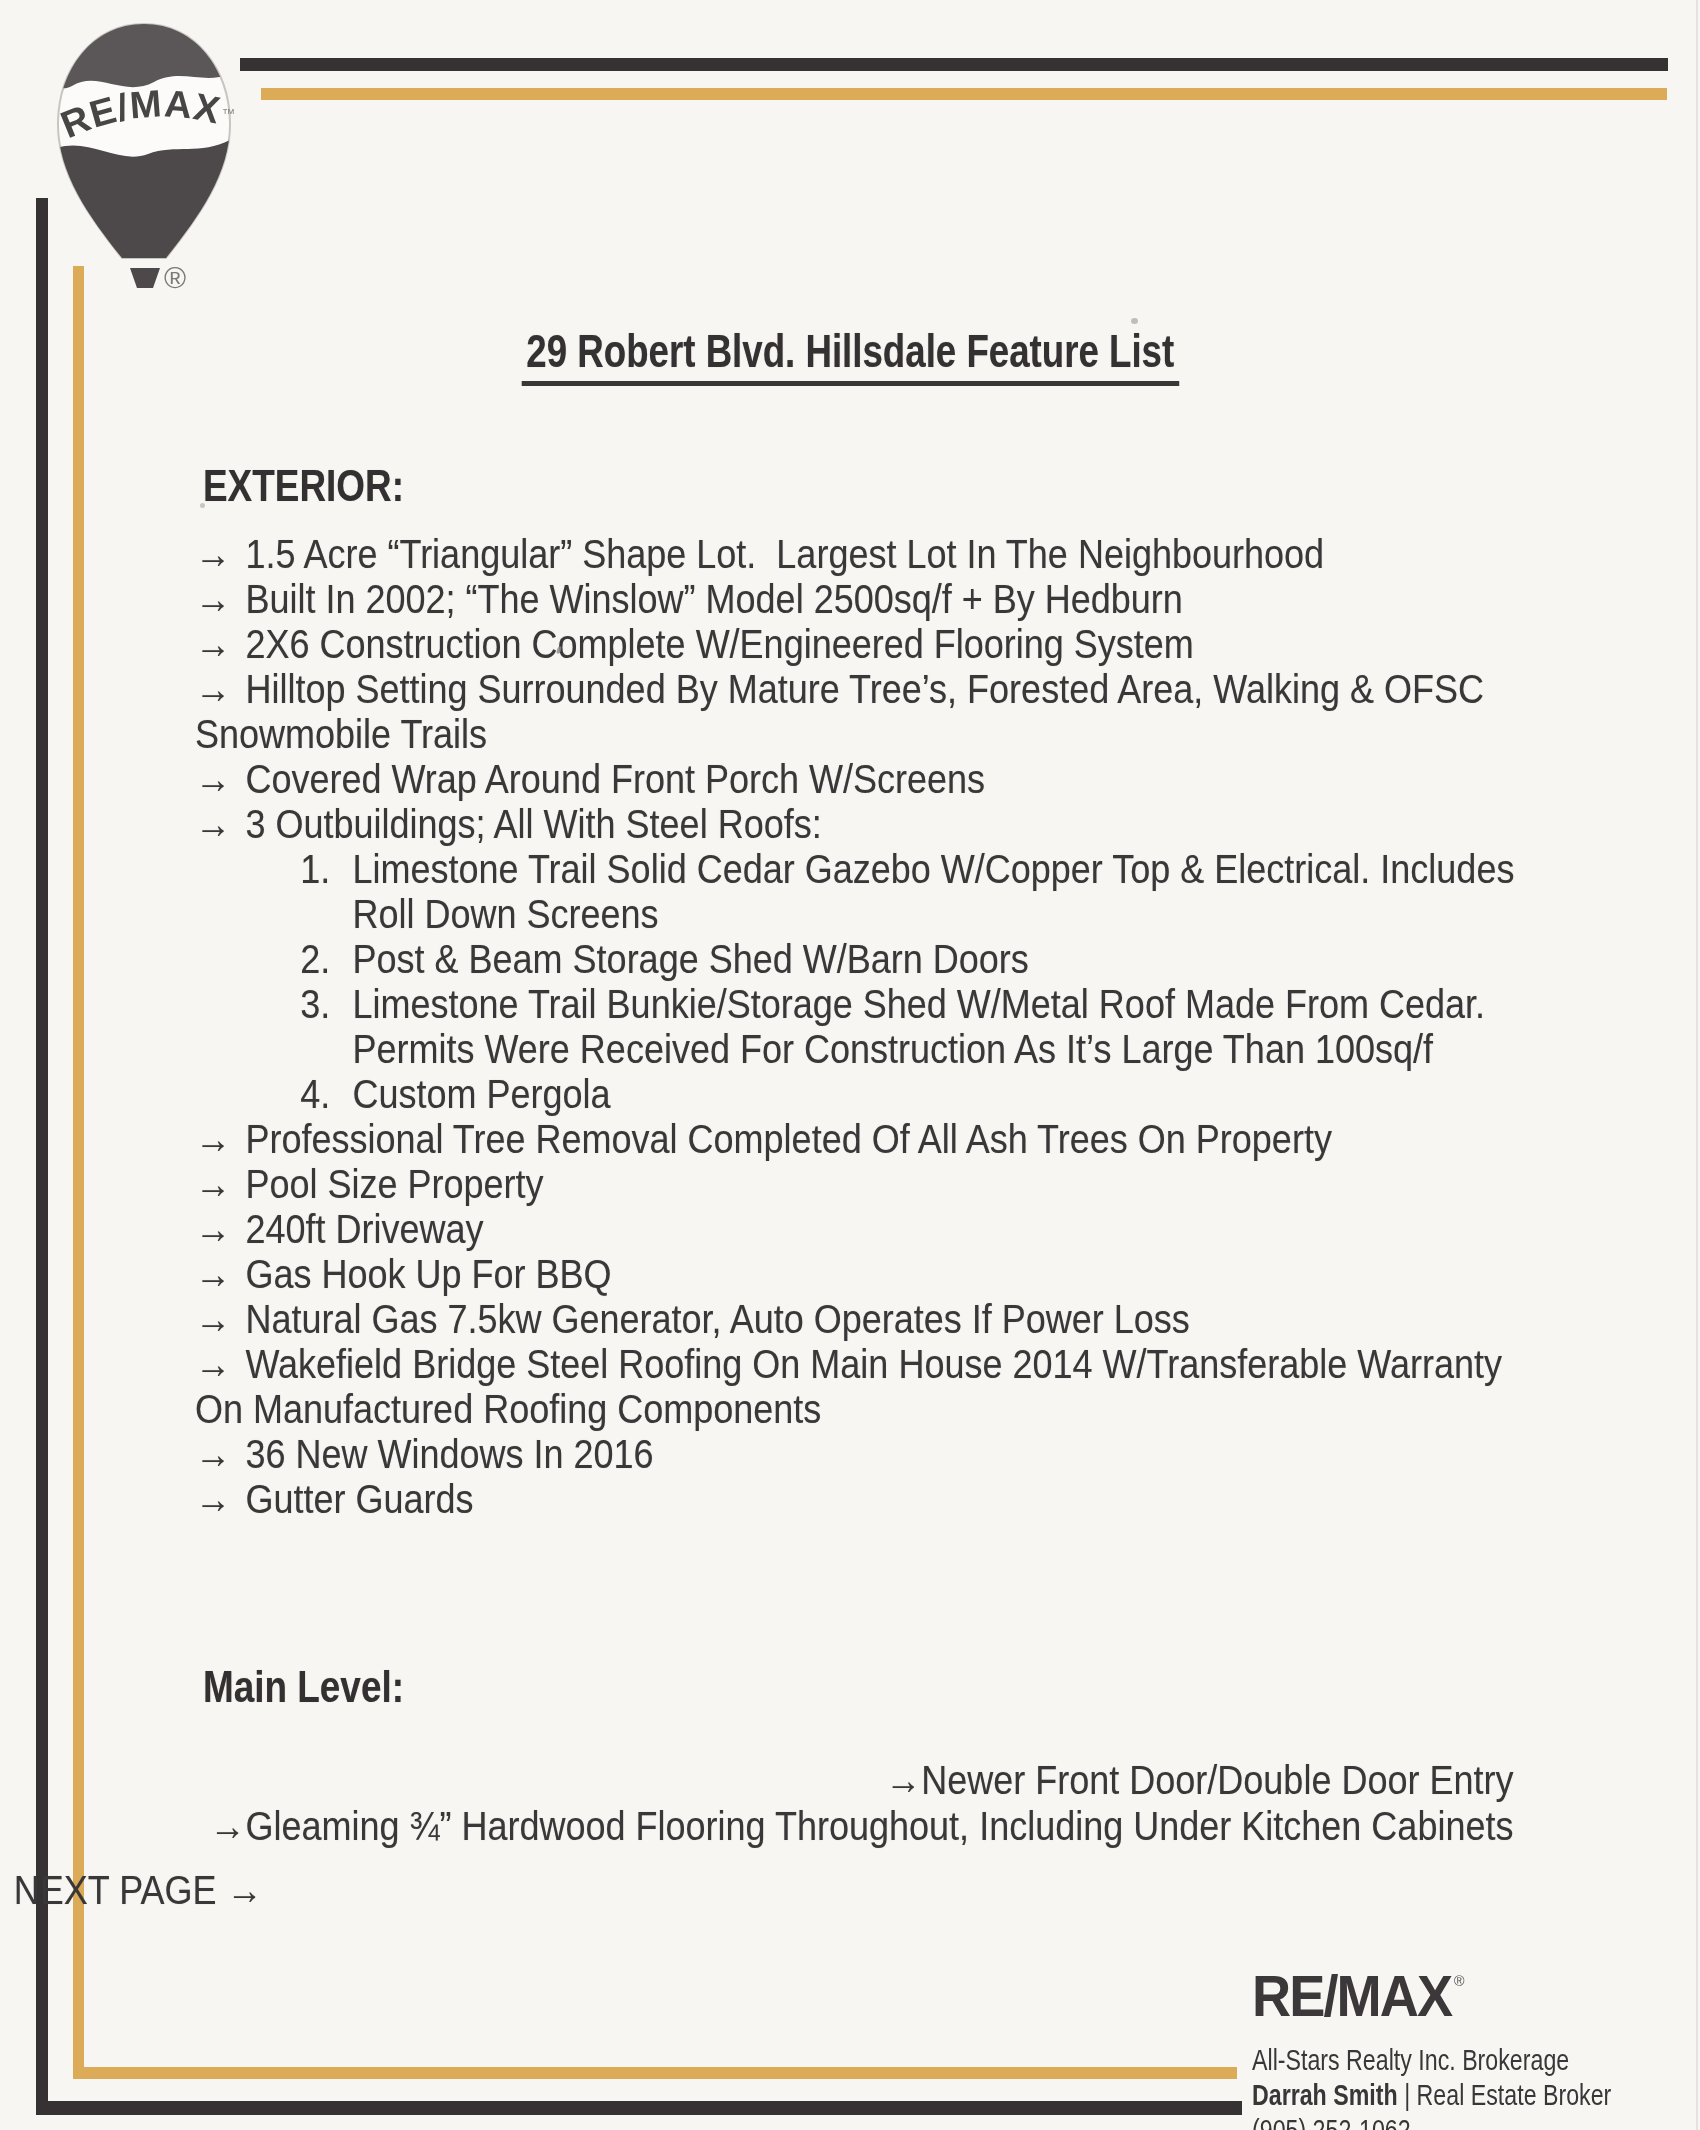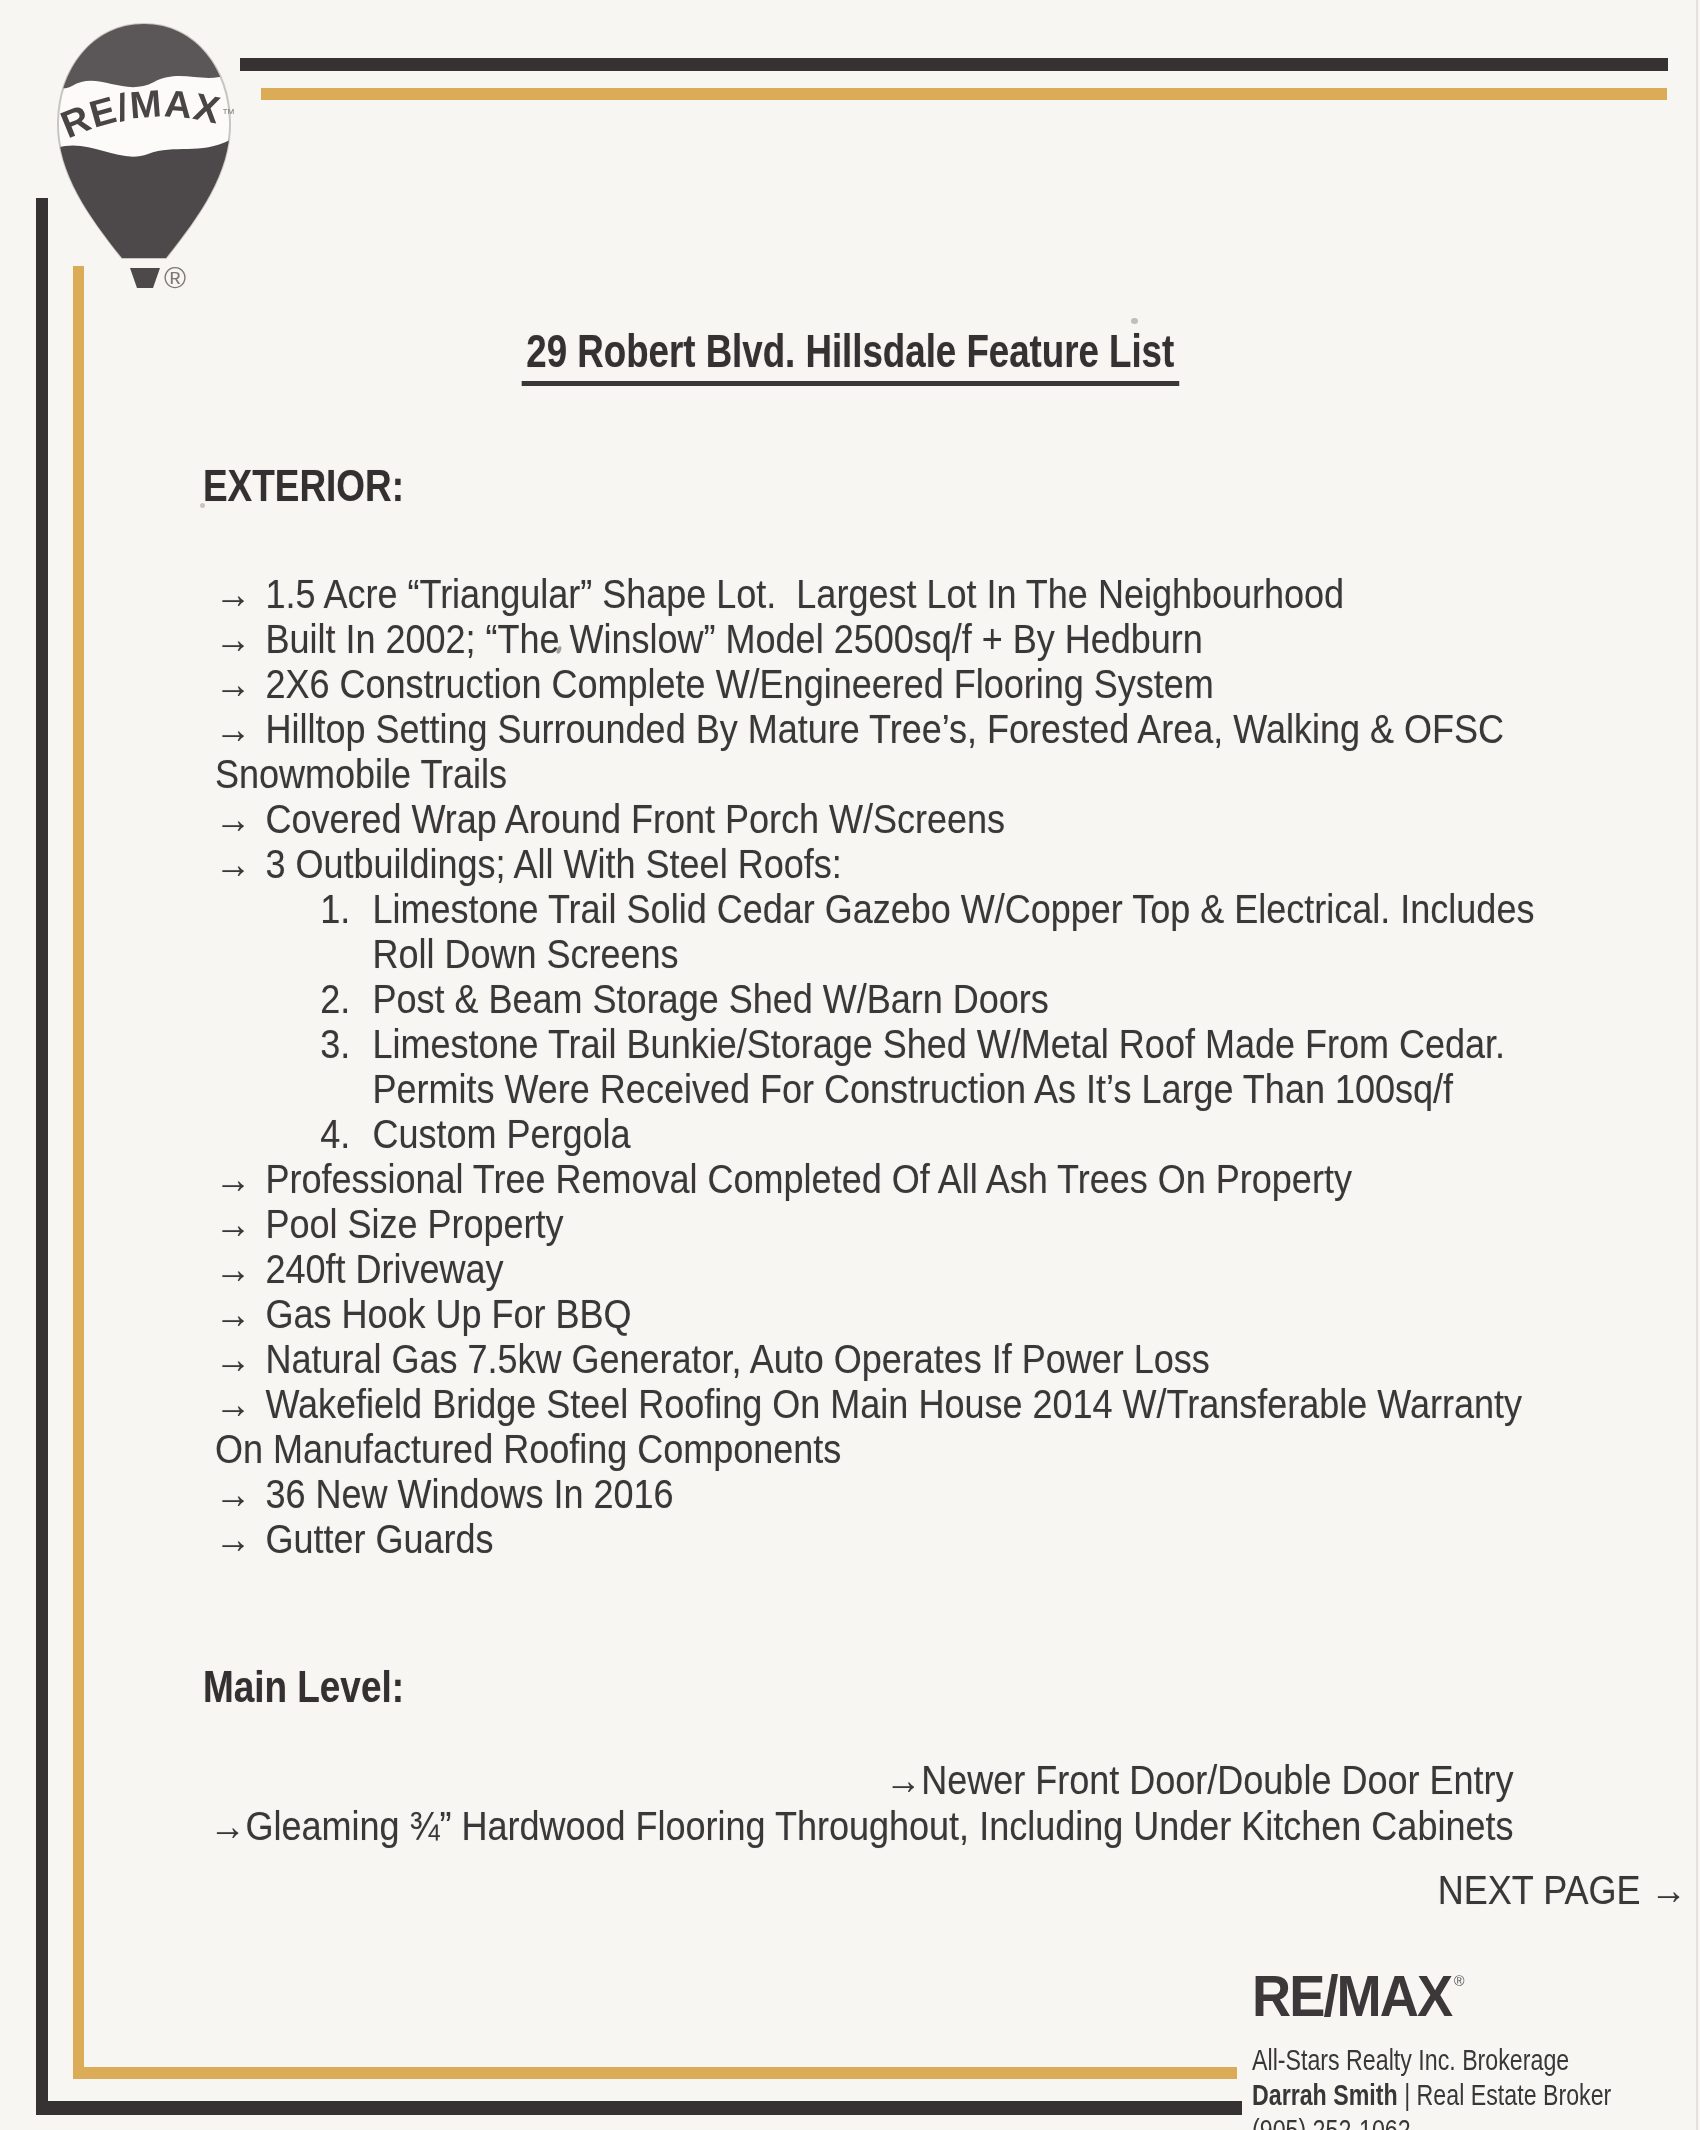--- a/index.html
+++ b/index.html
@@ -35,36 +35,36 @@
   .section-heading span{
     display:inline-block;font-size:45px;font-weight:bold;line-height:48px;color:#343031;
     transform:scaleX(0.82);transform-origin:0 50%;
     text-shadow:0 0 1px rgba(52,48,49,0.35);
   }
   #heading-exterior{top:444px;}
   #heading-main{top:1645px;}
 
   
   .list{position:absolute;left:195px;}
-  #list-exterior{top:572px;margin-left:20px;}
+  #list-exterior{top:532px;}
   #list-main{top:1757px;text-align:right;}
   .line{
     height:45px;line-height:45px;font-size:40px;white-space:pre;
     transform:scaleX(0.9);transform-origin:0 50%;
     color:#3a3738;text-shadow:0 0 1px rgba(58,55,56,0.3);
   }
   #list-main .line{height:46px;line-height:46px;}
   .line .prefix{display:inline-block;}
   .t-arrow .prefix{width:56px;}
   .t-num{padding-left:117px;}
   .t-num .prefix{width:58px;}
   .t-numcont{padding-left:175px;}
 
   
-  #next-page{position:absolute;left:0;right:0;top:1868px;text-align:right;}
+  #next-page{position:absolute;left:0;right:0;top:1868px;text-align:left;}
   #next-page span{
     display:inline-block;font-size:40px;line-height:45px;transform:scaleX(0.9);
     white-space:pre;color:#3a3738;text-shadow:0 0 1px rgba(58,55,56,0.3);
   }
 
   
   #footer{position:absolute;left:1252px;top:1968px;}
   #footer .brand-line{
     font-size:57px;font-weight:bold;line-height:56px;letter-spacing:-2px;color:#3c3839;
     transform:scaleX(0.95);transform-origin:0 0;white-space:nowrap;margin-bottom:4px;

